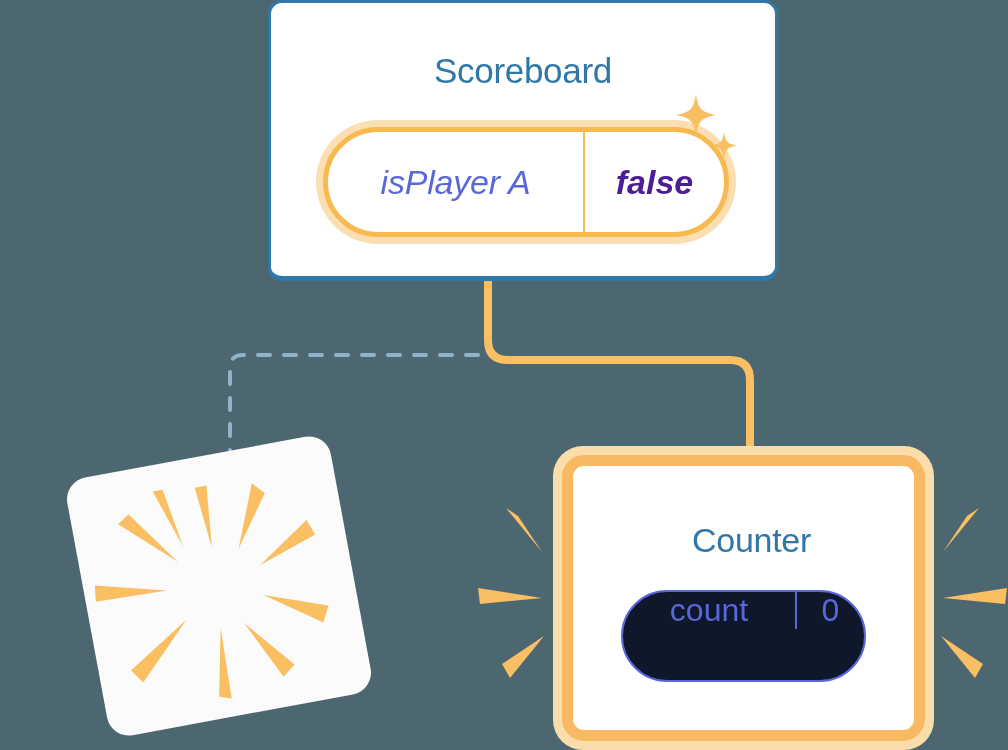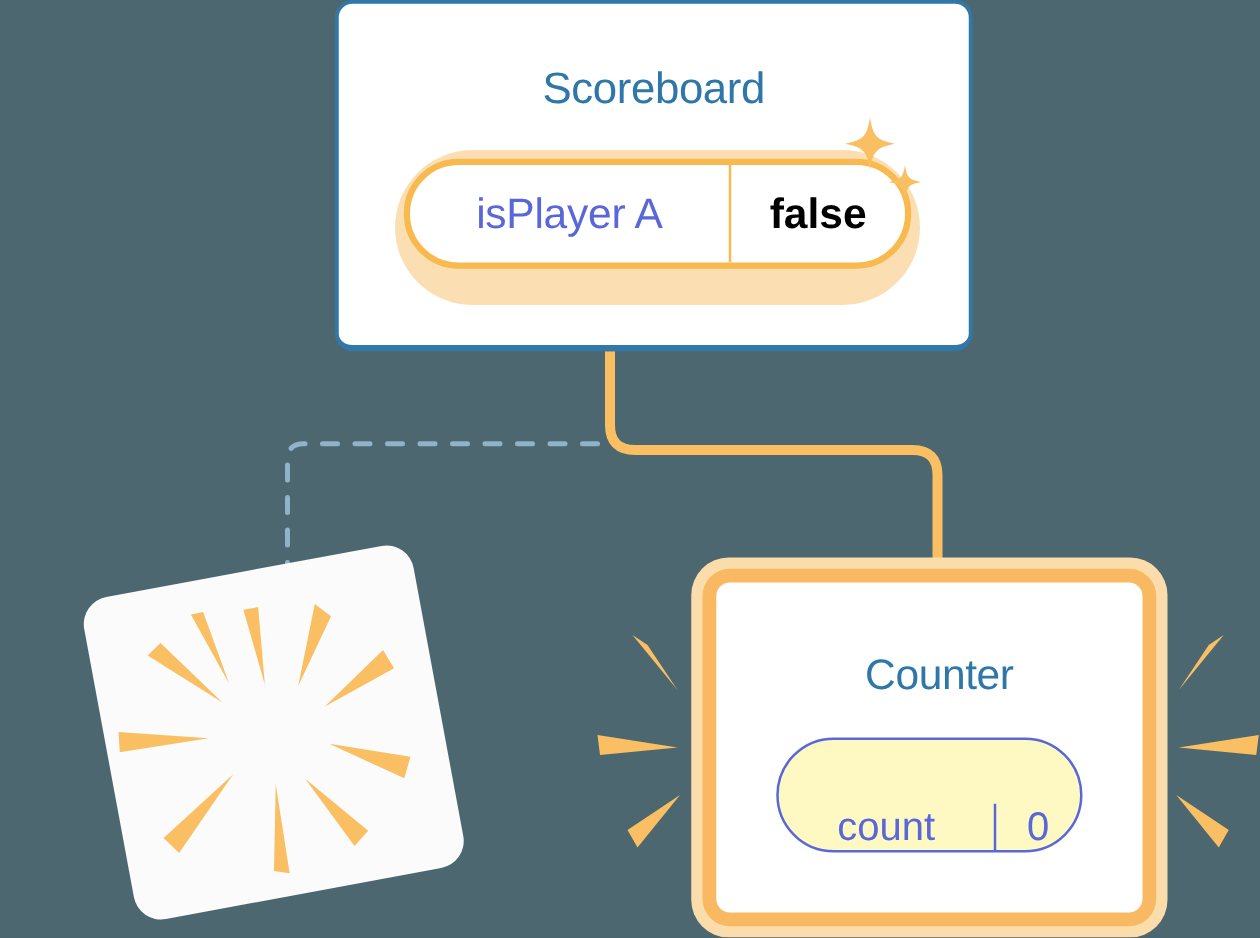--- a/index.html
+++ b/index.html
@@ -75,46 +75,47 @@
     height: 124px;
     border-radius: 62px;
     background: #fbdfb3;
     box-sizing: border-box;
   }
   #scoreboard-pill {
     position: absolute;
     left: 7px;
     top: 7px;
     width: 406px;
-    height: 88px;
+    height: 110px;
     border: 5px solid #f8b94f;
     border-radius: 55px;
     background: #ffffff;
     box-sizing: border-box;
     display: flex;
     align-items: stretch;
     overflow: hidden;
+    font-style: italic;
   }
   .pill-key, .pill-val {
     display: flex;
     align-items: center;
     justify-content: center;
     box-sizing: border-box;
   }
   #scoreboard-pill .pill-key {
     flex: 0 0 255px;
     font-size: 34px;
     color: #5a67d8;
     letter-spacing: -0.2px;
   }
   #scoreboard-pill .pill-val {
     flex: 1 1 auto;
     font-size: 34px;
     font-weight: bold;
-    color: #000000;
+    color: #4c1d95;
     border-left: 2px solid #f8b94f;
   }
 
   
   #sparkles {
     position: absolute;
     left: 672px;
     top: 92px;
     width: 74px;
     height: 78px;
@@ -177,24 +178,24 @@
     padding-left: 16px;
   }
   #counter-pill {
     position: absolute;
     left: 48px;
     top: 124px;
     width: 245px;
     height: 92px;
     border: 2px solid #5a67d8;
     border-radius: 46px;
-    background: #fef9c3;
+    background: #0f172a;
     box-sizing: border-box;
     display: flex;
-    align-items: flex-end;
+    align-items: flex-start;
     overflow: hidden;
   }
   #counter-pill .pill-key {
     flex: 0 0 172px;
     font-size: 32px;
     color: #5a67d8;
   }
   #counter-pill .pill-val {
     flex: 1 1 auto;
     font-size: 32px;

